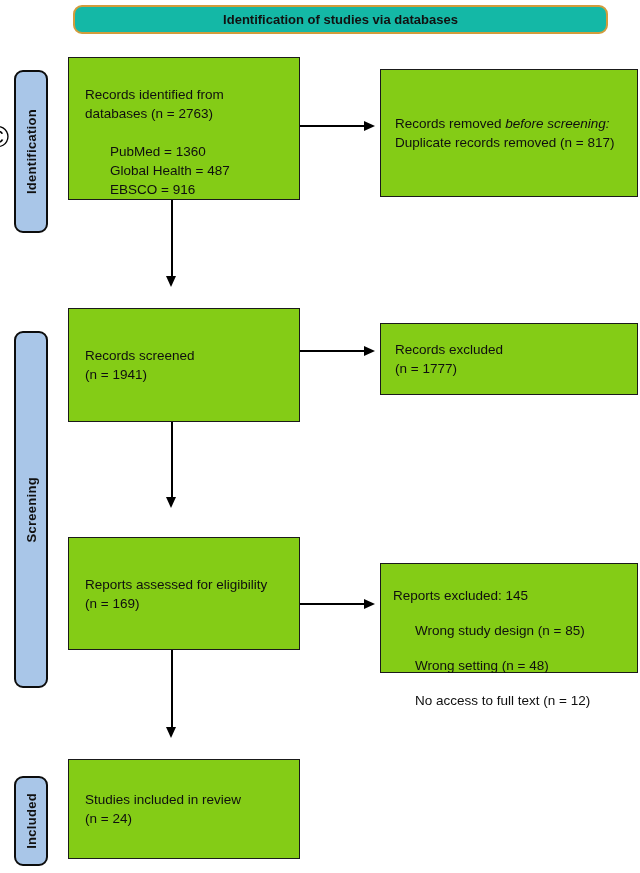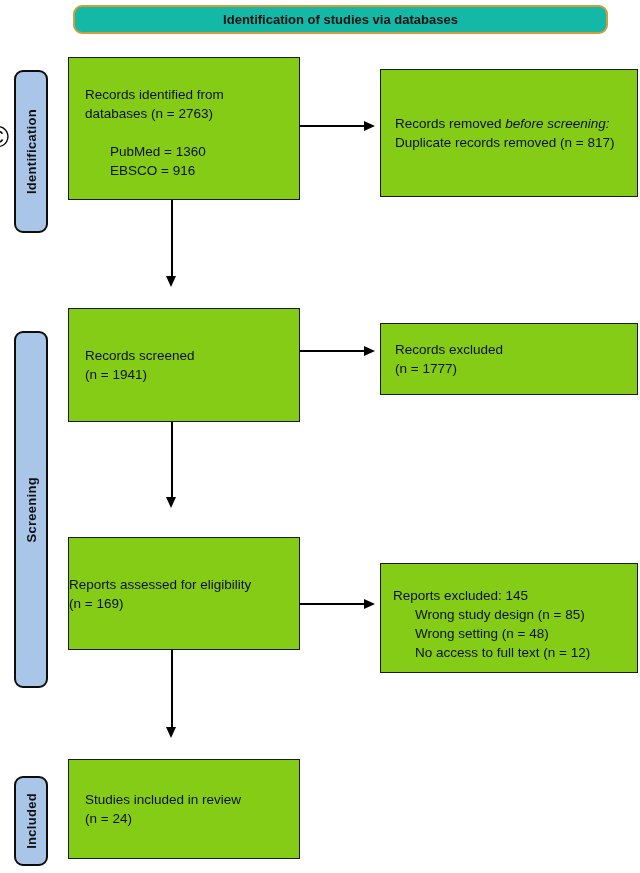--- a/index.html
+++ b/index.html
@@ -60,29 +60,29 @@
     position: absolute;
     box-sizing: border-box;
     background: #84cc16;
     border: 1.5px solid #1a1a1a;
     font-size: 13.5px;
     line-height: 19px;
   }
   .box .line { white-space: nowrap; }
   .spacer { height: 19px; }
   .indent { padding-left: 25px; }
-  .indent-sm { padding-left: 22px; }
+  .indent-sm { padding-left: 22px; margin-top: 16px; }
   .italic { font-style: italic; }
   .vcenter { display: flex; flex-direction: column; justify-content: center; }
 
   #box-identified       { left: 68px;  top: 57px;  width: 232px; height: 143px; padding: 27px 4px 0 16px; }
   #box-removed          { left: 380px; top: 69px;  width: 258px; height: 128px; padding-left: 14px; padding-right: 2px; }
   #box-screened         { left: 68px;  top: 308px; width: 232px; height: 114px; padding-left: 16px; }
   #box-excluded         { left: 380px; top: 323px; width: 258px; height: 72px;  padding-left: 14px; }
-  #box-assessed         { left: 68px;  top: 537px; width: 232px; height: 113px; }
+  #box-assessed         { left: 68px;  top: 537px; width: 232px; height: 113px; padding-left: 16px; }
   #box-reports-excluded { left: 380px; top: 563px; width: 258px; height: 110px; padding: 22px 2px 0 12px; }
   #box-included         { left: 68px;  top: 759px; width: 232px; height: 100px; padding-left: 16px; }
 
   
   .hline { position: absolute; height: 2px; background: #000; }
   .vline { position: absolute; width: 2px;  background: #000; }
   .head-right {
     position: absolute; width: 0; height: 0;
     border-top: 5px solid transparent;
     border-bottom: 5px solid transparent;
@@ -118,20 +118,21 @@
     <span class="stage-text">Included</span>
   </div>
 
   <div class="watermark">©</div>
 
   <div class="box" id="box-identified">
     <div class="line">Records identified from</div>
     <div class="line">databases (n = 2763)</div>
     <div class="spacer"></div>
     <div class="line indent">PubMed = 1360</div>
+    <div class="line indent">Global Health = 487</div>
     <div class="line indent">EBSCO = 916</div>
   </div>
 
   <div class="box vcenter" id="box-removed">
     <div class="line"><span>Records removed </span><span class="italic">before screening:</span></div>
     <div class="line">Duplicate records removed (n = 817)</div>
   </div>
 
   <div class="box vcenter" id="box-screened">
     <div class="line">Records screened</div>

